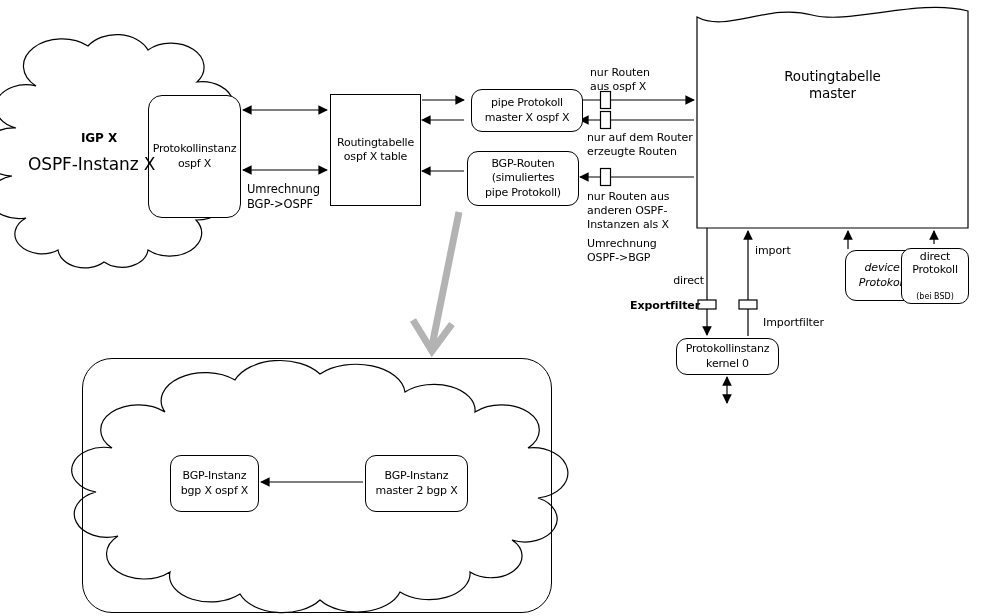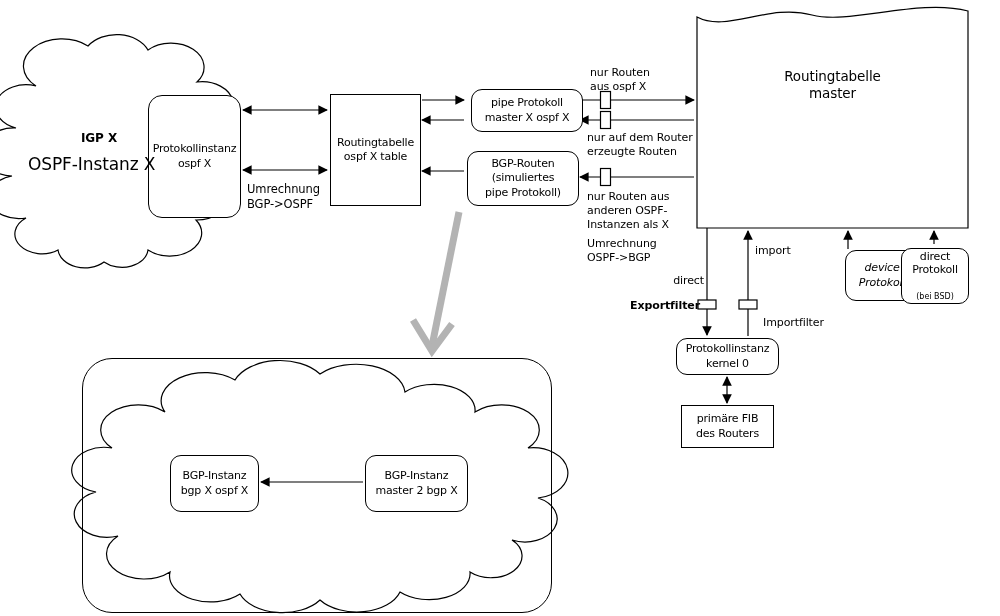--- a/index.html
+++ b/index.html
@@ -98,22 +98,20 @@
   <div class="box rounded" style="left:467px; top:151px; width:112px; height:55px;">BGP-Routen
 (simuliertes
 pipe Protokoll)</div>
 
   <div class="label master-title" style="left:755px; top:68px; width:155px;">Routingtabelle
 master</div>
 
   <div class="box rounded" style="left:676px; top:338px; width:103px; height:37px;">Protokollinstanz
 kernel 0</div>
 
-  <div class="box" style="left:681px; top:405px; width:93px; height:43px;">primäre FIB
-des Routers</div>
 
   <div class="box rounded" style="left:845px; top:250px; width:74px; height:51px;font-style:italic;">device
 Protokoll</div>
 
   <div class="box rounded col" style="left:901px; top:248px; width:68px; height:56px; line-height:1.15;border-radius:10px;">
     <span>direct
 Protokoll</span>
     <span class="note">(bei BSD)</span>
   </div>
 

